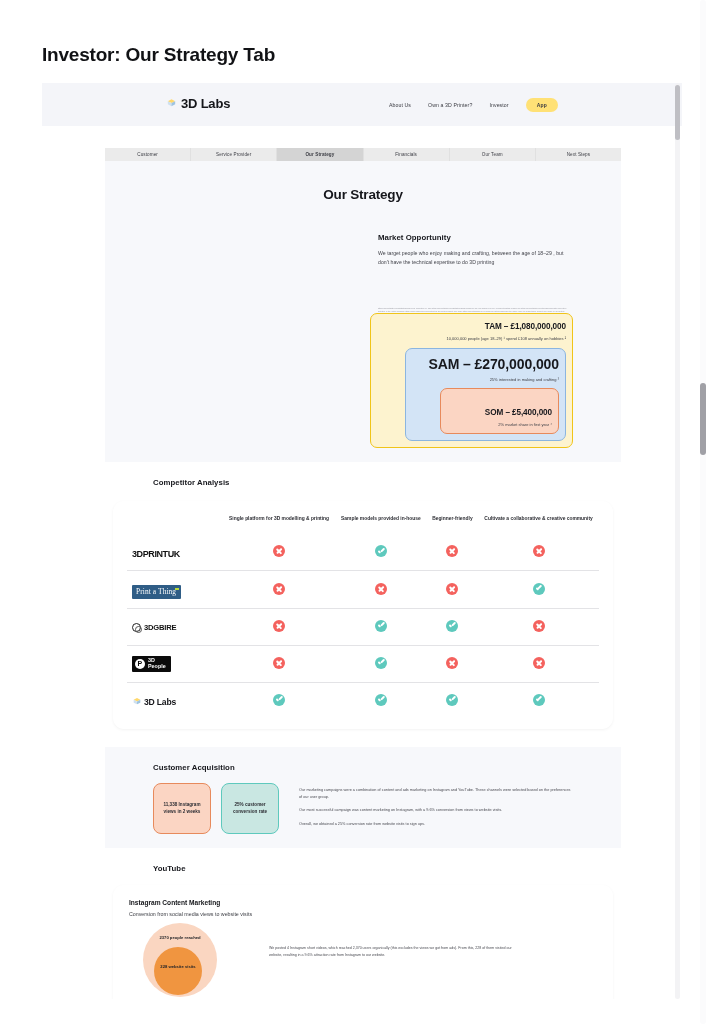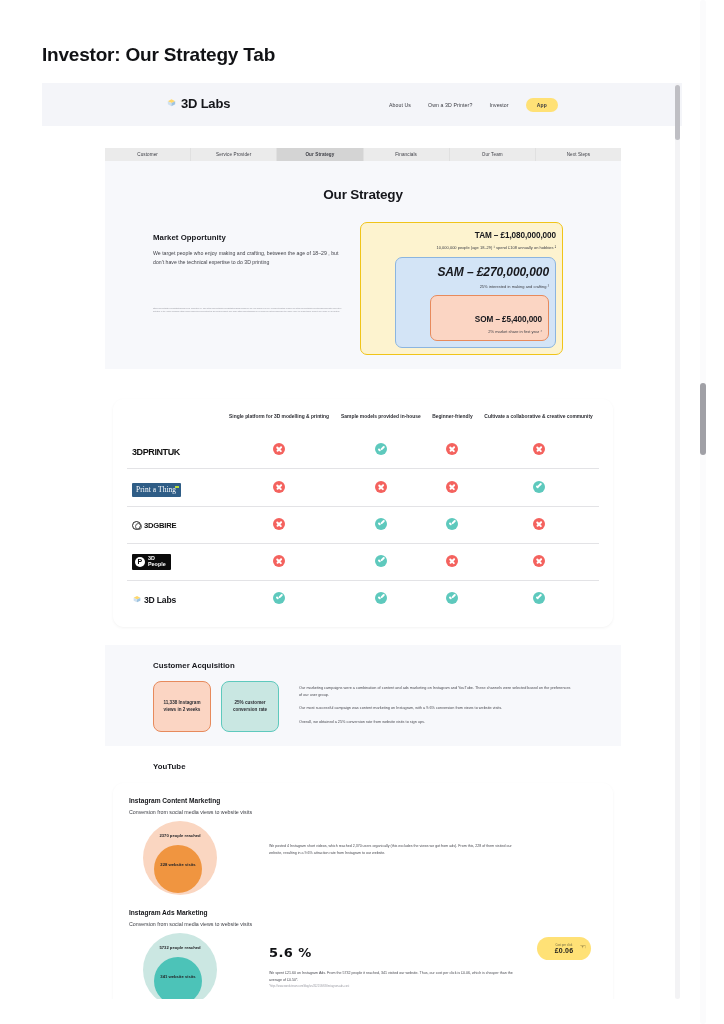--- a/index.html
+++ b/index.html
@@ -74,42 +74,42 @@
     padding-top: 26px; padding-bottom: 20px;
   }
   .section-h2 {
     font-size: 7.8px; font-weight: 600; color: #17181d;
     letter-spacing: 0.05px;
   }
 
   .inner { padding: 0 48px; }
 
   
-  .market-row { display: flex; gap: 12px; align-items: flex-start; }
+  .market-row { display: flex; align-items: flex-end; flex-direction: column; }
   .market-left { width: 195px; padding-top: 11px; }
   .market-desc {
     font-size: 5.2px; line-height: 1.65; color: #43444b; margin-top: 7px;
   }
   .sources {
     margin-top: 41px; font-size: 1.9px; line-height: 1.55;
     color: #9a9ba3; word-break: break-all; width: 190px;
   }
 
   
   .tam {
     width: 203px; border: 1px solid #f0c419; background: #fdf3cf;
     border-radius: 7px; padding: 8px 6px 6px 6px;
   }
   .tam-title { text-align: right; font-size: 8.2px; font-weight: 700; color: #17181d; letter-spacing: -0.1px; }
   .tam-sub { text-align: right; font-size: 4px; color: #3f4047; margin-top: 5px; margin-bottom: 7px; }
   .sam {
     margin-left: 28px; border: 1px solid #8bb5e0; background: #d3e4f6;
     border-radius: 7px; padding: 7px 6px 6px 6px;
   }
-  .sam-title { text-align: right; font-size: 12px; font-weight: 700; color: #17181d; letter-spacing: -0.1px; font-style: italic; }
+  .sam-title { text-align: right; font-size: 14px; font-weight: 700; color: #17181d; letter-spacing: -0.1px; }
   .sam-sub { text-align: right; font-size: 4px; color: #3f4047; margin-top: 5px; margin-bottom: 6px; }
   .som {
     margin-left: 28px; border: 1px solid #e78a5c; background: #fbd5c3;
     border-radius: 7px; padding: 7px 6px 6px 6px;
   }
   .som-title { text-align: right; font-size: 8.2px; font-weight: 700; color: #17181d; letter-spacing: -0.1px; margin-top: 12px; }
   .som-sub { text-align: right; font-size: 4px; color: #3f4047; margin-top: 5px; }
 
   
   .comp-wrap { padding-top: 16px; padding-bottom: 6px; }
@@ -313,20 +313,23 @@
                   <div class="som-sub">2% market share in first year ⁴</div>
                 </div>
               </div>
             </div>
           </div>
           <div style="height:14px"></div>
         </div>
       </div>
 
       <div class="panel panel-white comp-wrap">
+        <div class="inner">
+          <div class="section-h2">Competitor Analysis</div>
+        </div>
         <div class="comp-card">
           <table class="comp-table">
             <thead>
               <tr>
                 <th class="blank"></th>
                 <th>Single platform for 3D modelling &amp; printing</th>
                 <th>Sample models provided in-house</th>
                 <th>Beginner-friendly</th>
                 <th>Cultivate a collaborative &amp; creative community</th>
               </tr>

